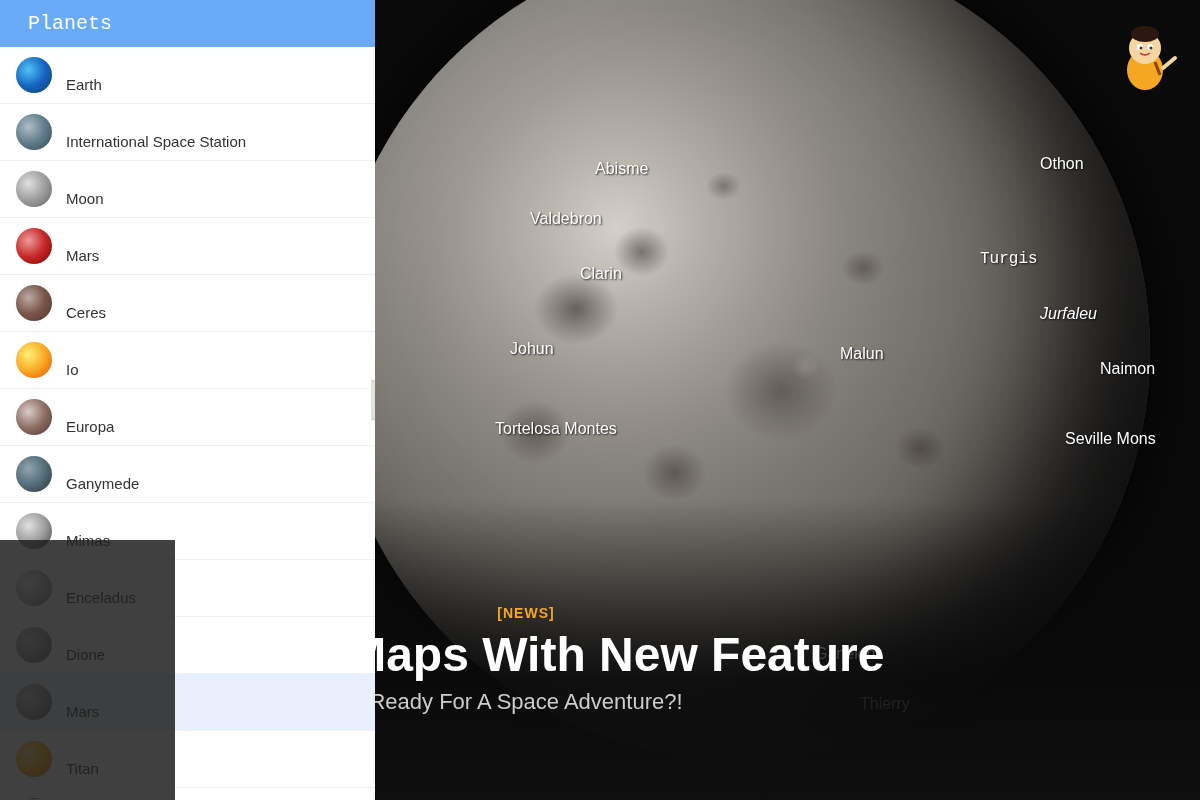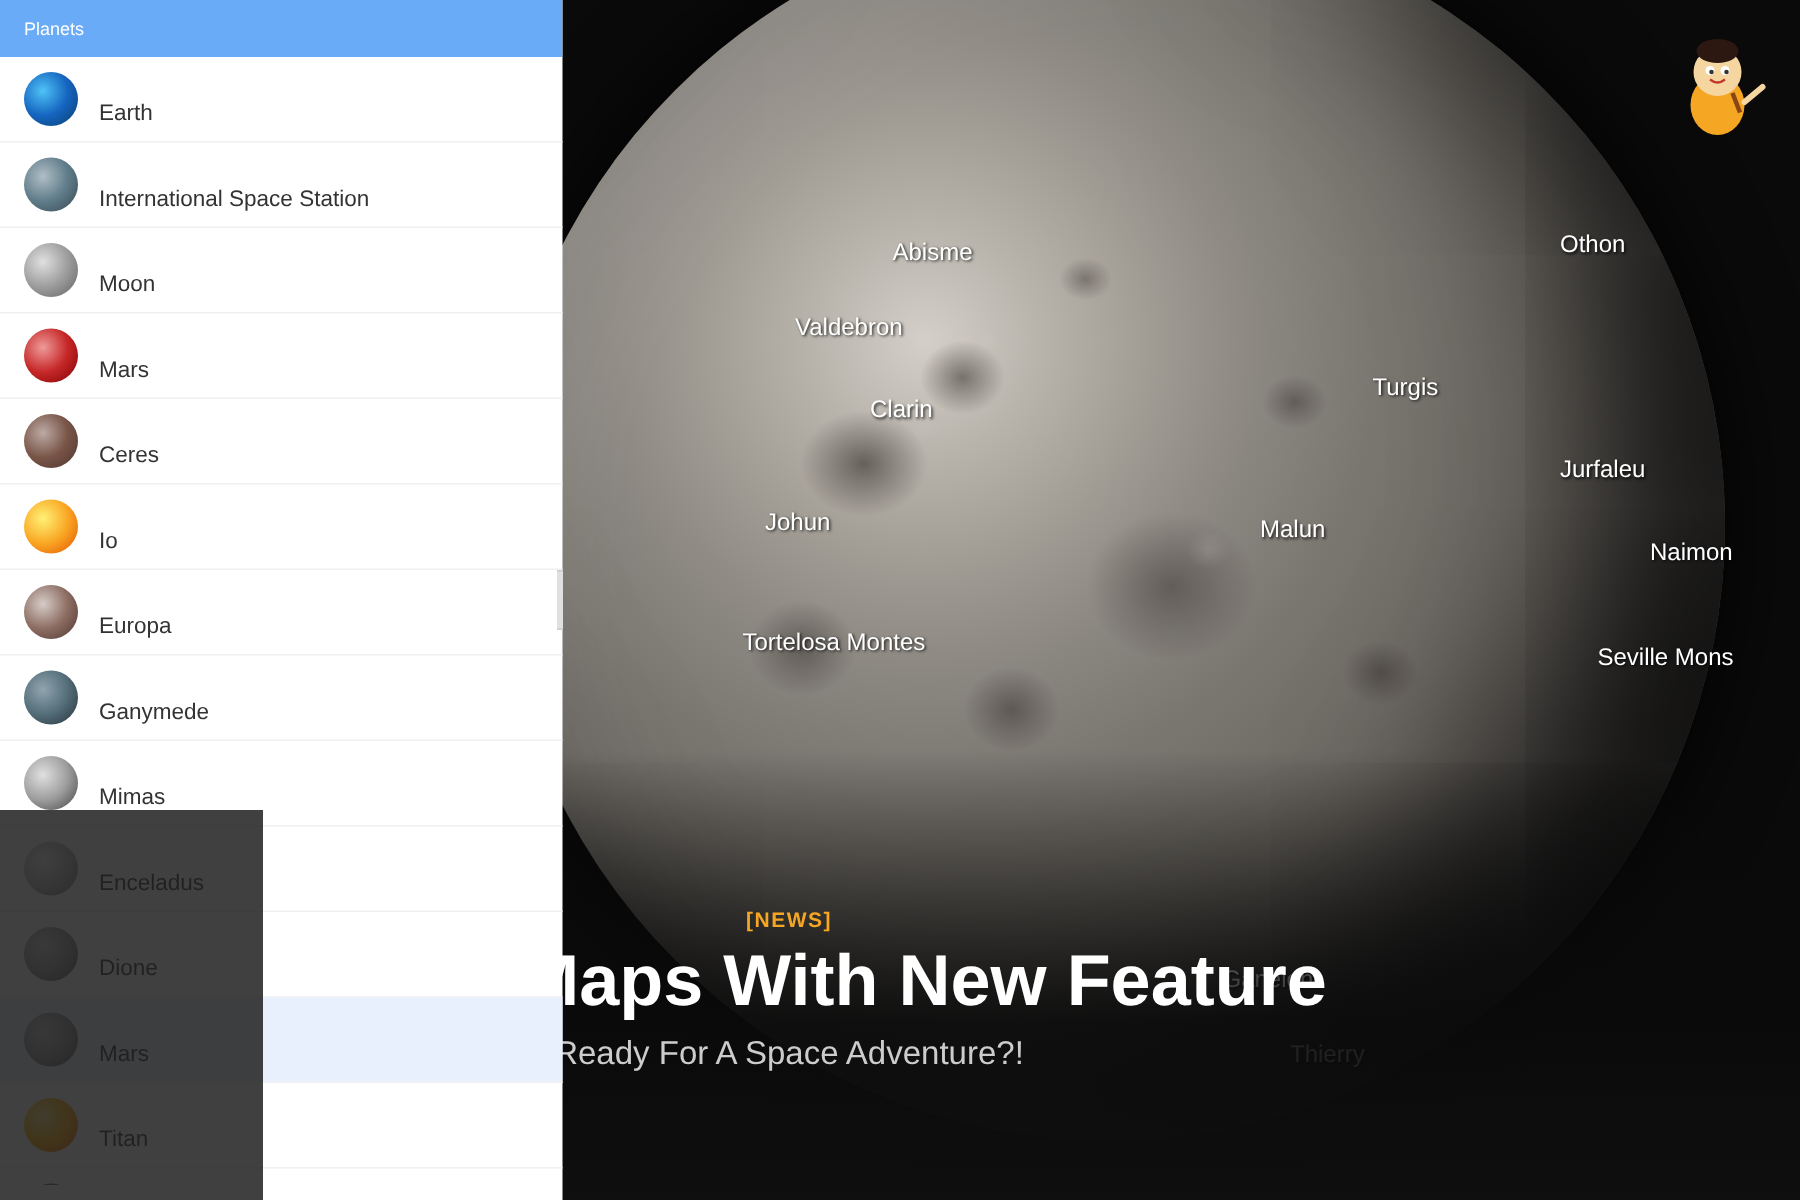--- a/index.html
+++ b/index.html
@@ -200,23 +200,24 @@
     .sidebar-header {
       background: #6aabf7;
       padding: 12px 16px;
       display: flex;
       align-items: center;
       justify-content: space-between;
     }
 
     .sidebar-title {
       color: #fff;
-      font-size: 12px;
+      font-size: 20px;
       font-weight: 500;
-      font-family: Liberation Sans, sans-serif;
+      font-family: Liberation Mono, monospace;
+      margin-left: 12px;
     }
 
     .sidebar-collapse {
       position: absolute;
       right: -14px;
       top: 50%;
       transform: translateY(-50%);
       width: 18px;
       height: 40px;
       background: #e0e0e0;
@@ -299,22 +300,22 @@
 <div class="main-view">
 
   <div class="planet-container">
     <div class="planet-sphere"></div>
   </div>
 
   <div class="planet-label" style="left:595px; top:160px;">Abisme</div>
   <div class="planet-label" style="left:1040px; top:155px;">Othon</div>
   <div class="planet-label" style="left:530px; top:210px;">Valdebron</div>
   <div class="planet-label" style="left:580px; top:265px;">Clarin</div>
-  <div class="planet-label" style="left:915px; top:250px;">Turgis</div>
-  <div class="planet-label" style="left:1040px; top:305px;">Jurfaleu</div>
+  <div class="planet-label" style="left:980px; top:250px;font-family:Liberation Mono, monospace;">Turgis</div>
+  <div class="planet-label" style="left:1040px; top:305px;font-style:italic;">Jurfaleu</div>
   <div class="planet-label" style="left:510px; top:340px;">Johun</div>
   <div class="planet-label" style="left:840px; top:345px;">Malun</div>
   <div class="planet-label" style="left:1100px; top:360px;">Naimon</div>
   <div class="planet-label" style="left:495px; top:420px;">Tortelosa Montes</div>
   <div class="planet-label" style="left:1065px; top:430px;">Seville Mons</div>
   <div class="planet-label" style="left:815px; top:645px;">Ganelon</div>
   <div class="planet-label" style="left:860px; top:695px;">Thierry</div>
 
   <div class="bottom-overlay"></div>
 

